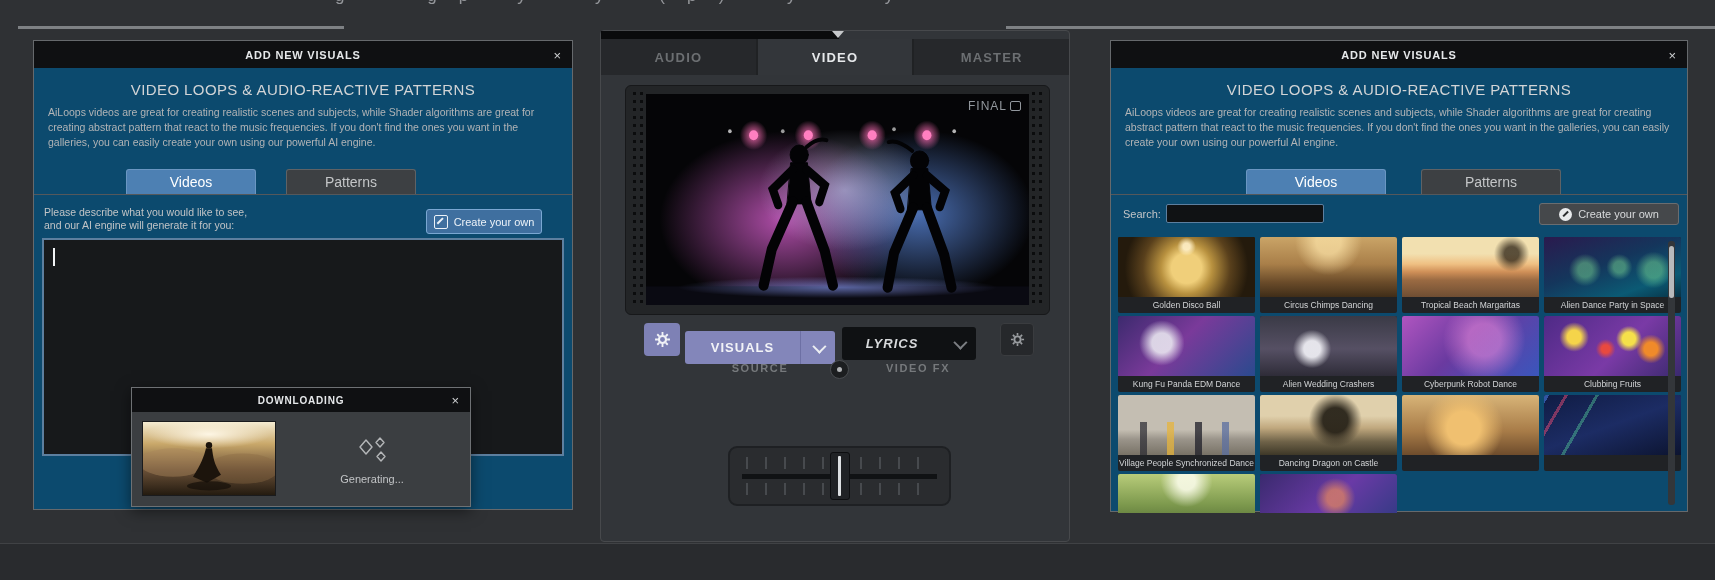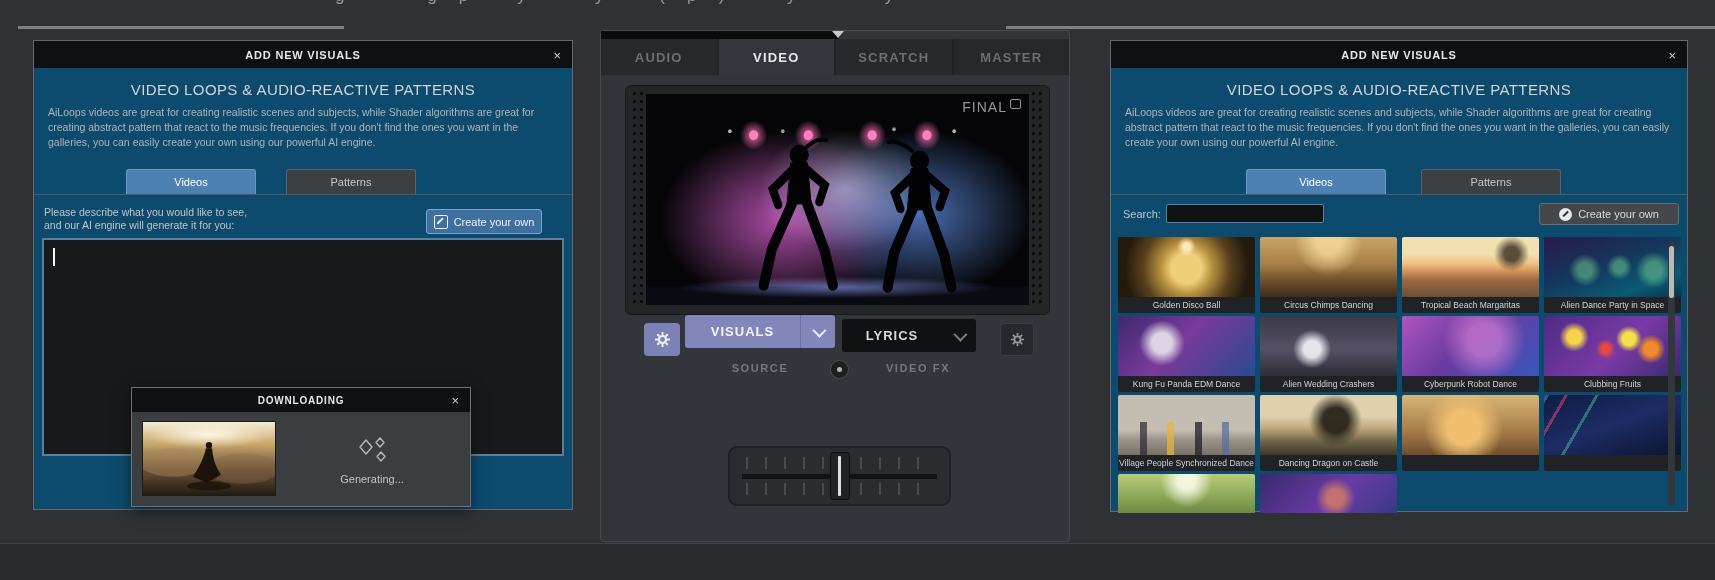--- a/index.html
+++ b/index.html
@@ -23,21 +23,21 @@
   
   .dialog{background:#0c4a6e;border:1px solid #66696c;box-sizing:border-box;}
   .dlg-left{left:33px;top:40px;width:540px;height:470px;}
   .dlg-right{left:1110px;top:40px;width:578px;height:472px;}
   .titlebar{left:0;top:0;right:0;height:27px;background:#0f1012;display:flex;align-items:center;justify-content:center;}
   .titlebar .ttl{font-size:11px;font-weight:bold;color:#e6e8ea;letter-spacing:.8px;}
   .titlebar .x{position:absolute;right:11px;top:50%;transform:translateY(-50%);
     color:#cfd1d3;font-size:13px;line-height:13px;cursor:default;}
   .dlg-heading{left:0;right:0;top:40px;text-align:center;font-size:15px;color:#d2d4d6;letter-spacing:.4px;}
   .dlg-desc{left:14px;right:14px;top:64px;font-size:10.5px;line-height:15px;color:#b2b4b6;}
-  .tab{height:25px;box-sizing:border-box;font-size:11px;display:flex;align-items:center;justify-content:center;
+  .tab{height:25px;box-sizing:border-box;font-size:14px;display:flex;align-items:center;justify-content:center;
     border-top-left-radius:3px;border-top-right-radius:3px;}
   .tab-on{background:#4d80b3;color:#fff;border:1px solid #6a96c2;border-bottom:none;}
   .tab-off{background:#3d4043;color:#c4c6c8;border:1px solid #5f6265;border-bottom:none;}
   .tabline{left:0;right:0;height:1px;background:#55585b;}
 
   
   .dl-tab-videos{left:92px;top:128px;width:130px;}
   .dl-tab-patterns{left:252px;top:128px;width:130px;}
   .dl-tabline{top:153px;}
   .dl-hint{left:10px;top:165px;font-size:10.5px;line-height:13px;color:#c2c4c6;}
@@ -72,38 +72,38 @@
   .deck-tab.on{background:#33363a;color:#e6e8ea;}
 
   .preview{left:24px;top:54px;width:423px;height:228px;background:#232527;border:1px solid #17181a;border-radius:6px;}
   .film{top:6px;bottom:6px;width:14px;
     background-image:repeating-linear-gradient(180deg,#0b0c0d 0 3px,transparent 3px 8px),
                      repeating-linear-gradient(180deg,#0b0c0d 0 3px,transparent 3px 8px);
     background-size:3px 100%,3px 100%;background-position:2px 0,9px 0;background-repeat:no-repeat;}
   .film-l{left:5px;} .film-r{right:5px;}
   .screen{left:20px;top:8px;width:383px;height:211px;background:#000;overflow:hidden;}
   .screen svg{display:block;width:100%;height:100%;}
-  .watermark{top:5px;right:8px;font-size:14px;color:#aab0b6;opacity:.85;letter-spacing:1px;display:flex;gap:3px;align-items:flex-start;}
+  .watermark{top:5px;right:8px;font-size:12px;color:#aab0b6;opacity:.85;letter-spacing:1px;display:flex;gap:3px;align-items:center;}
   .wm-box{width:9px;height:8px;border:1px solid #aab0b6;border-radius:2px;display:inline-block;}
 
   .gearbtn{height:33px;border-radius:4px;display:flex;align-items:center;justify-content:center;box-sizing:border-box;}
   .gear-purple{background:#7e81b5;}
   .gear-dark{background:#26282b;border:1px solid #3a3c3f;}
   .dd{height:33px;display:flex;align-items:center;box-sizing:border-box;border-radius:3px;}
   .dd-visuals{background:#8386ba;color:#f2f3f7;}
   .dd-visuals .lbl{flex:1;text-align:center;font-size:13px;font-weight:bold;letter-spacing:1px;}
   .dd-visuals .chevcell{width:34px;align-self:stretch;border-left:1px solid #6d70a4;display:flex;align-items:center;justify-content:center;}
   .dd-lyrics{background:#0f1113;color:#d8dadc;}
   .dd-lyrics .lbl{flex:1;text-align:center;font-size:13px;font-weight:bold;letter-spacing:1px;}
   .dd-lyrics .chevcell{width:34px;display:flex;align-items:center;justify-content:center;}
   .chev{width:8px;height:8px;border-right:2px solid #eceef2;border-bottom:2px solid #eceef2;transform:rotate(45deg) translateY(-2px);}
   .chev-gray{border-color:#7b7e82;}
   .mv-gear-l{left:43px;top:292px;width:36px;}
-  .mv-src{left:84px;top:284px;width:150px;}
-  .mv-fx{left:241px;top:288px;width:134px;}
+  .mv-src{left:84px;top:300px;width:150px;}
+  .mv-fx{left:241px;top:296px;width:134px;font-style:italic;}
   .mv-gear-r{left:399px;top:292px;width:34px;}
   .cap{top:331px;font-size:11px;font-weight:bold;letter-spacing:1.6px;color:#76797c;text-align:center;}
   .cap-src{left:84px;width:150px;}
   .cap-fx{left:241px;width:152px;}
   .mid-knob{left:229px;top:329px;width:17px;height:17px;border-radius:50%;background:#1c1e20;border:1px solid #4a4d50;
     display:flex;align-items:center;justify-content:center;}
   .mid-knob i{width:5px;height:5px;border-radius:50%;background:#b0b2b4;}
 
   .xfader{left:127px;top:415px;width:223px;height:60px;background:#2a2c2f;border:2px solid #1e2023;border-radius:9px;box-sizing:border-box;}
   .xf-line{left:12px;right:12px;top:50%;height:5px;margin-top:-2.5px;background:#101214;}
@@ -253,21 +253,20 @@
   </div>
 </div>
 
 <div class="abs deck">
   <div class="abs deck-blackband"></div>
   <div class="abs deck-notch"></div>
 
   <div class="abs deck-tabs">
     <div class="deck-tab">AUDIO</div>
     <div class="deck-tab on">VIDEO</div>
-    <div class="deck-tab">SCRATCH</div>
     <div class="deck-tab">MASTER</div>
   </div>
 
   <div class="abs preview">
     <div class="abs film film-l"></div>
     <div class="abs film film-r"></div>
     <div class="abs screen">
       <svg viewBox="0 0 420 215" preserveAspectRatio="none" aria-hidden="true">
         <defs>
           <radialGradient id="pinkGlow" cx="0.5" cy="0.5" r="0.5">

